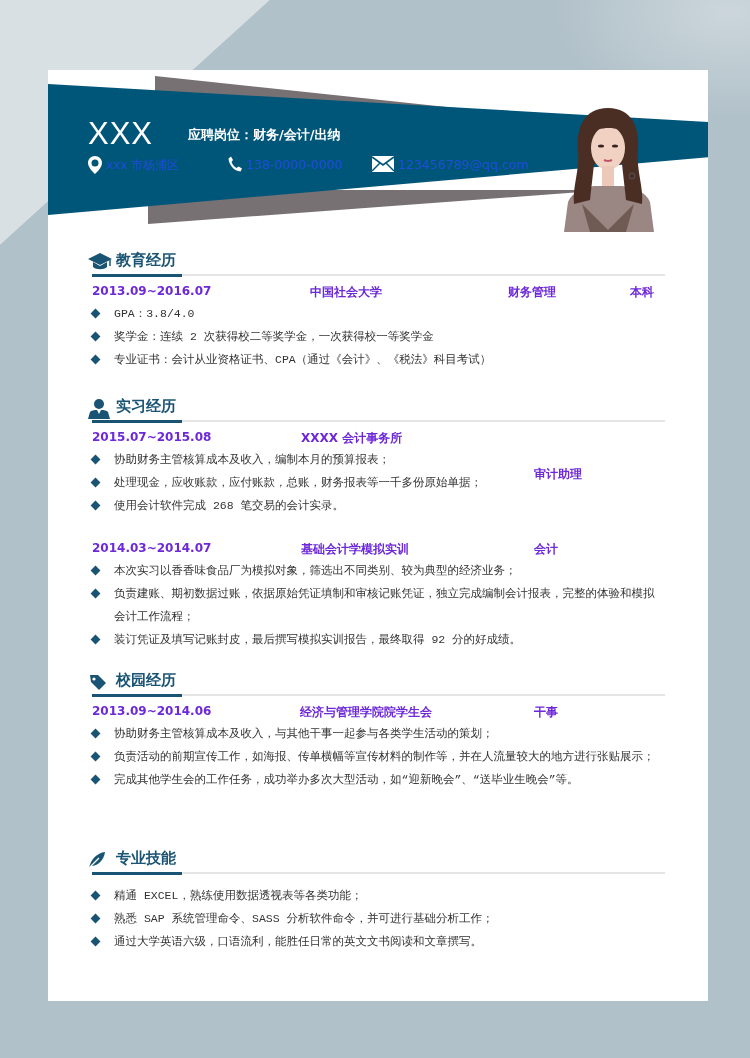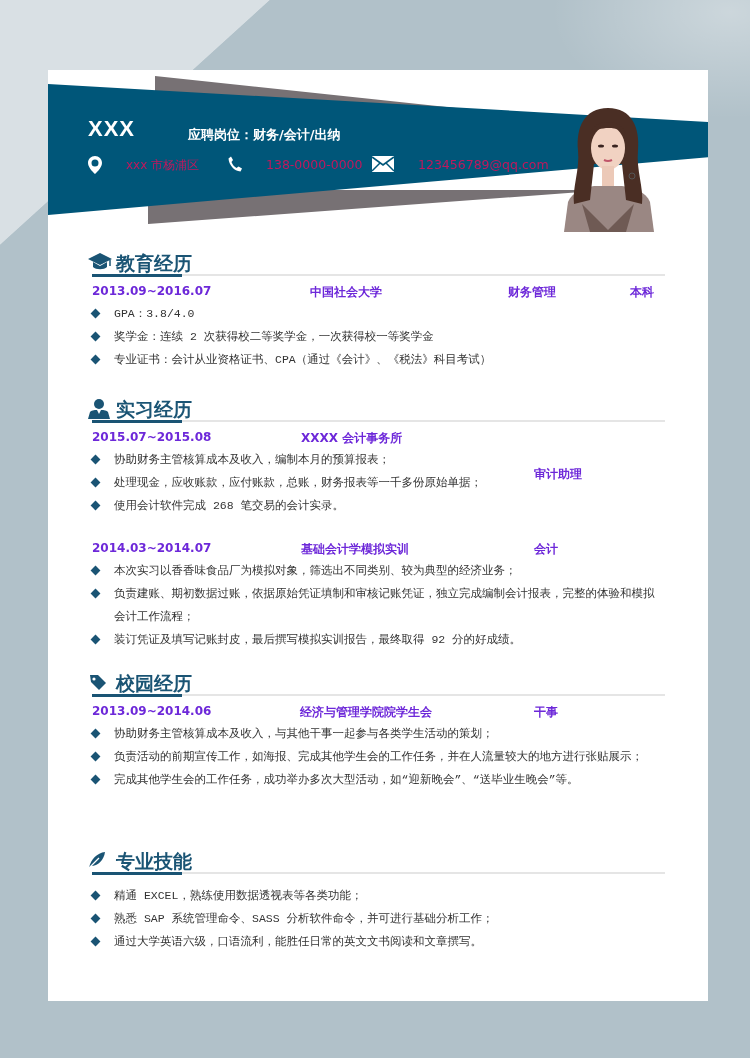--- a/index.html
+++ b/index.html
@@ -41,44 +41,44 @@
     clip-path: polygon(0 100%, 100% 0, 0 0);
   }
   .banner {
     position: absolute; left: 0; top: 14px; width: 660px; height: 131px;
     background: #005679;
     clip-path: polygon(0 0, 100% 29%, 100% 56%, 0 100%);
   }
   .name {
     position: absolute; left: 40px; top: 46px;
     font-family: "Liberation Sans", sans-serif;
-    font-weight: bold; font-size: 22px; color: #fff; letter-spacing: 1px;
+    font-weight: normal; font-size: 31px; color: #fff; letter-spacing: 1px;
   }
   .position {
     position: absolute; left: 140px; top: 56px;
     font-size: 13px; font-weight: bold; color: #fff;
   }
   .contact {
-    position: absolute; top: 86px; display: flex; align-items: center; gap: 24px;
-    color: #be185d; font-size: 12.5px;
+    position: absolute; top: 86px; display: flex; align-items: center; gap: 4px;
+    color: #1d4ed8; font-size: 12.5px;
   }
   .contact svg { display: block; }
   .contact-loc { left: 40px; font-size: 12px; }
   .contact-phone { left: 180px; }
   .contact-email { left: 324px; }
   .photo {
     position: absolute; left: 506px; top: 34px; width: 108px; height: 128px;
   }
   
   .section { position: absolute; left: 40px; width: 577px; }
   .sec-head { position: relative; height: 26px; }
   .sec-head .icon { position: absolute; left: 0; top: 3px; }
   .sec-title {
     position: absolute; left: 28px; top: 1px;
-    font-size: 19px; font-weight: bold; color: #1a5474;
+    font-size: 15px; font-weight: bold; color: #1a5474;
   }
   .sec-rule {
     position: absolute; left: 4px; right: 0; top: 24px; height: 2px; background: #e5e5e5;
   }
   .sec-rule-accent {
     position: absolute; left: 4px; top: 24px; height: 3px; width: 90px; background: #1a5474;
   }
   .entry-head {
     position: relative; height: 20px; margin-top: 6px;
     font-size: 12px; font-weight: bold; color: #6d28d9;
@@ -212,21 +212,21 @@
       <div class="sec-rule"></div>
       <div class="sec-rule-accent"></div>
     </div>
     <div class="entry-head">
       <span style="left:4px;">2013.09~2014.06</span>
       <span style="left:212px;">经济与管理学院院学生会</span>
       <span style="left:446px;">干事</span>
     </div>
     <ul class="items">
       <li><i class="bullet"></i><span>协助财务主管核算成本及收入，与其他干事一起参与各类学生活动的策划；</span></li>
-      <li><i class="bullet"></i><span>负责活动的前期宣传工作，如海报、完成其他学生会的工作任务，并在人流量较大的地方进行张贴展示；</span></li>
+      <li><i class="bullet"></i><span>负责活动的前期宣传工作，如海报、传单横幅等宣传材料的制作等，并在人流量较大的地方进行张贴展示；</span></li>
       <li><i class="bullet"></i><span>完成其他学生会的工作任务，成功举办多次大型活动，如“迎新晚会”、“送毕业生晚会”等。</span></li>
     </ul>
   </div>
 
   <div class="section" style="top:778px;">
     <div class="sec-head">
       <svg class="icon" width="18" height="18" viewBox="0 0 18 18">
         <path d="M1 17 C3 8 9 2 17 1 C16 9 10 15 3 15 Z" fill="#1a5474"></path>
         <path d="M1 17 L11 7" stroke="#fff" stroke-width="1.2"></path>
       </svg>

